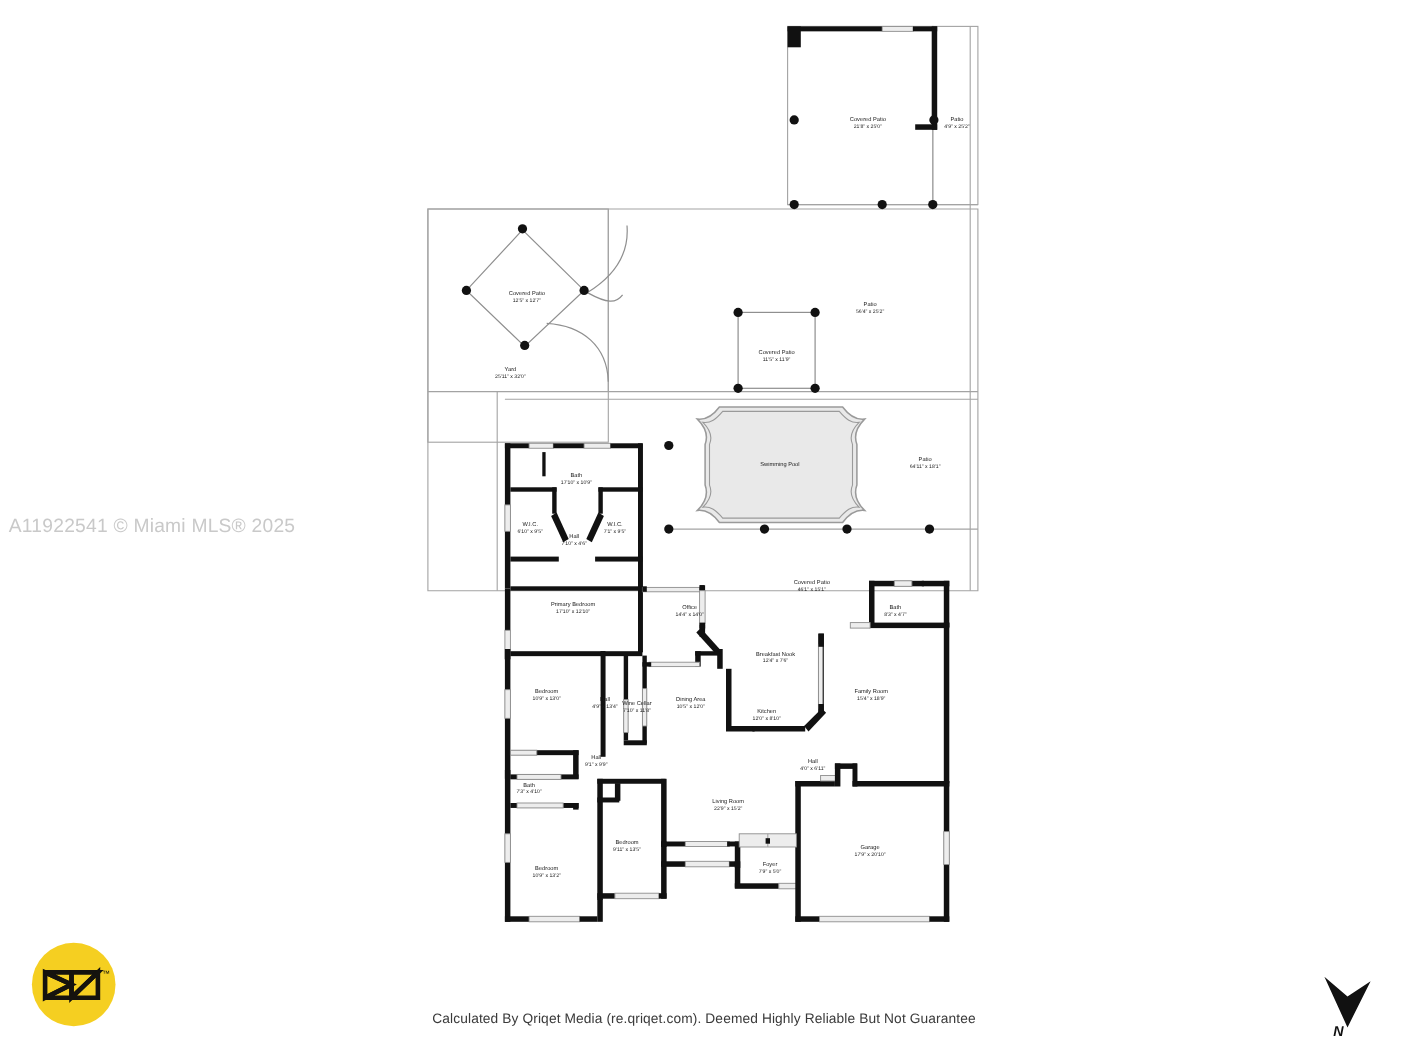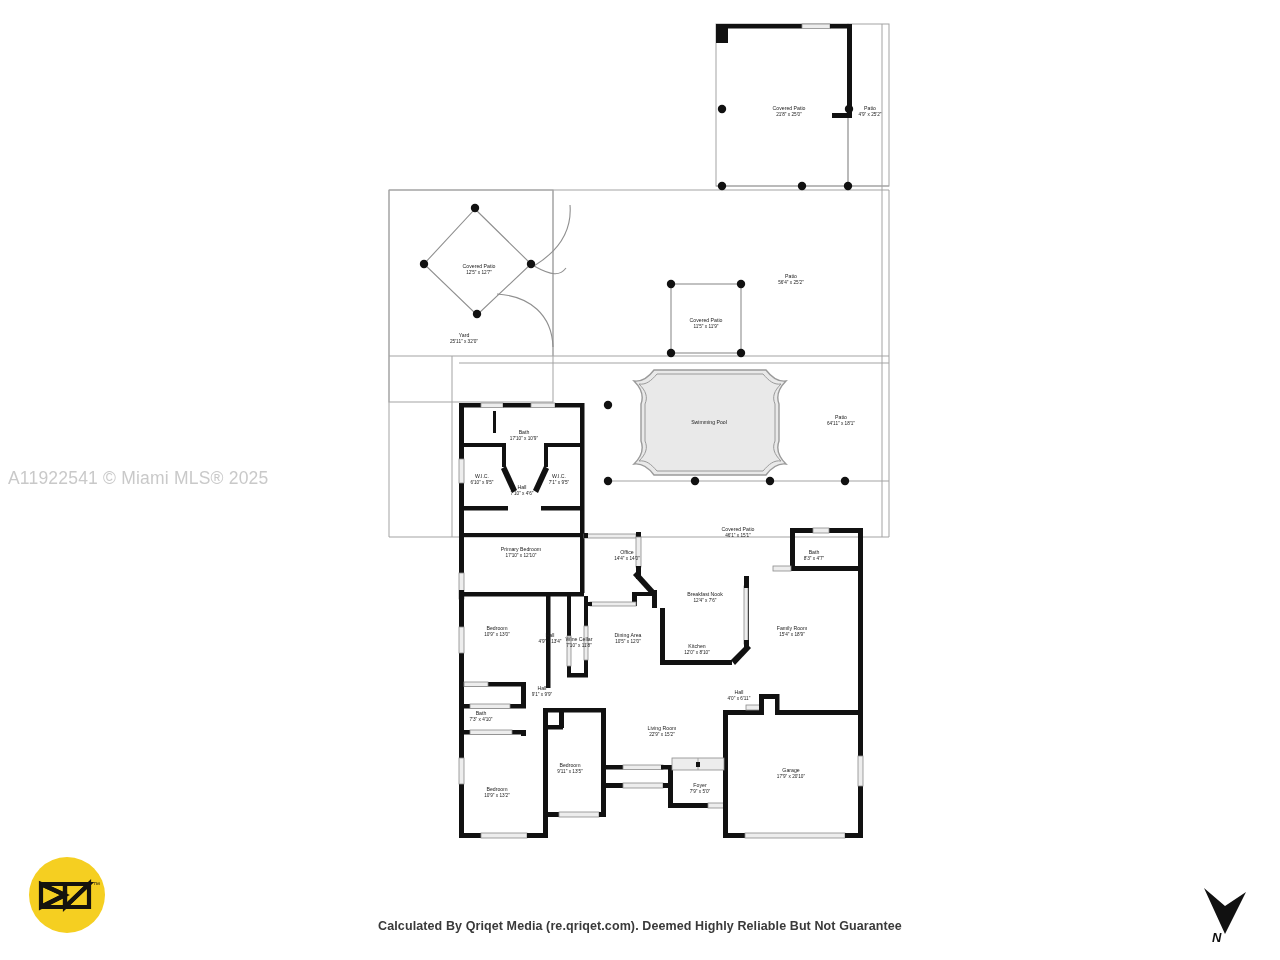--- a/index.html
+++ b/index.html
@@ -14,21 +14,20 @@
 
   .mls-credit{
     position:absolute;left:8px;top:468px;
     font-size:17.5px;letter-spacing:.2px;
     color:#c9c9c9;white-space:nowrap;
   }
   .footer-note{
     position:absolute;left:0;top:919px;width:1280px;
     text-align:center;font-size:12.5px;color:#3a3a3a;
     letter-spacing:.1px;
-    font-weight:bold;
   }
   .brand-logo{
     position:absolute;left:28px;top:856px;width:78px;height:78px;
   }
   .north{
     position:absolute;left:1196px;top:882px;width:58px;height:66px;
   }
   .north-label{
     position:absolute;left:1212px;top:930px;
     font-size:13px;font-style:italic;font-weight:700;color:#111;

